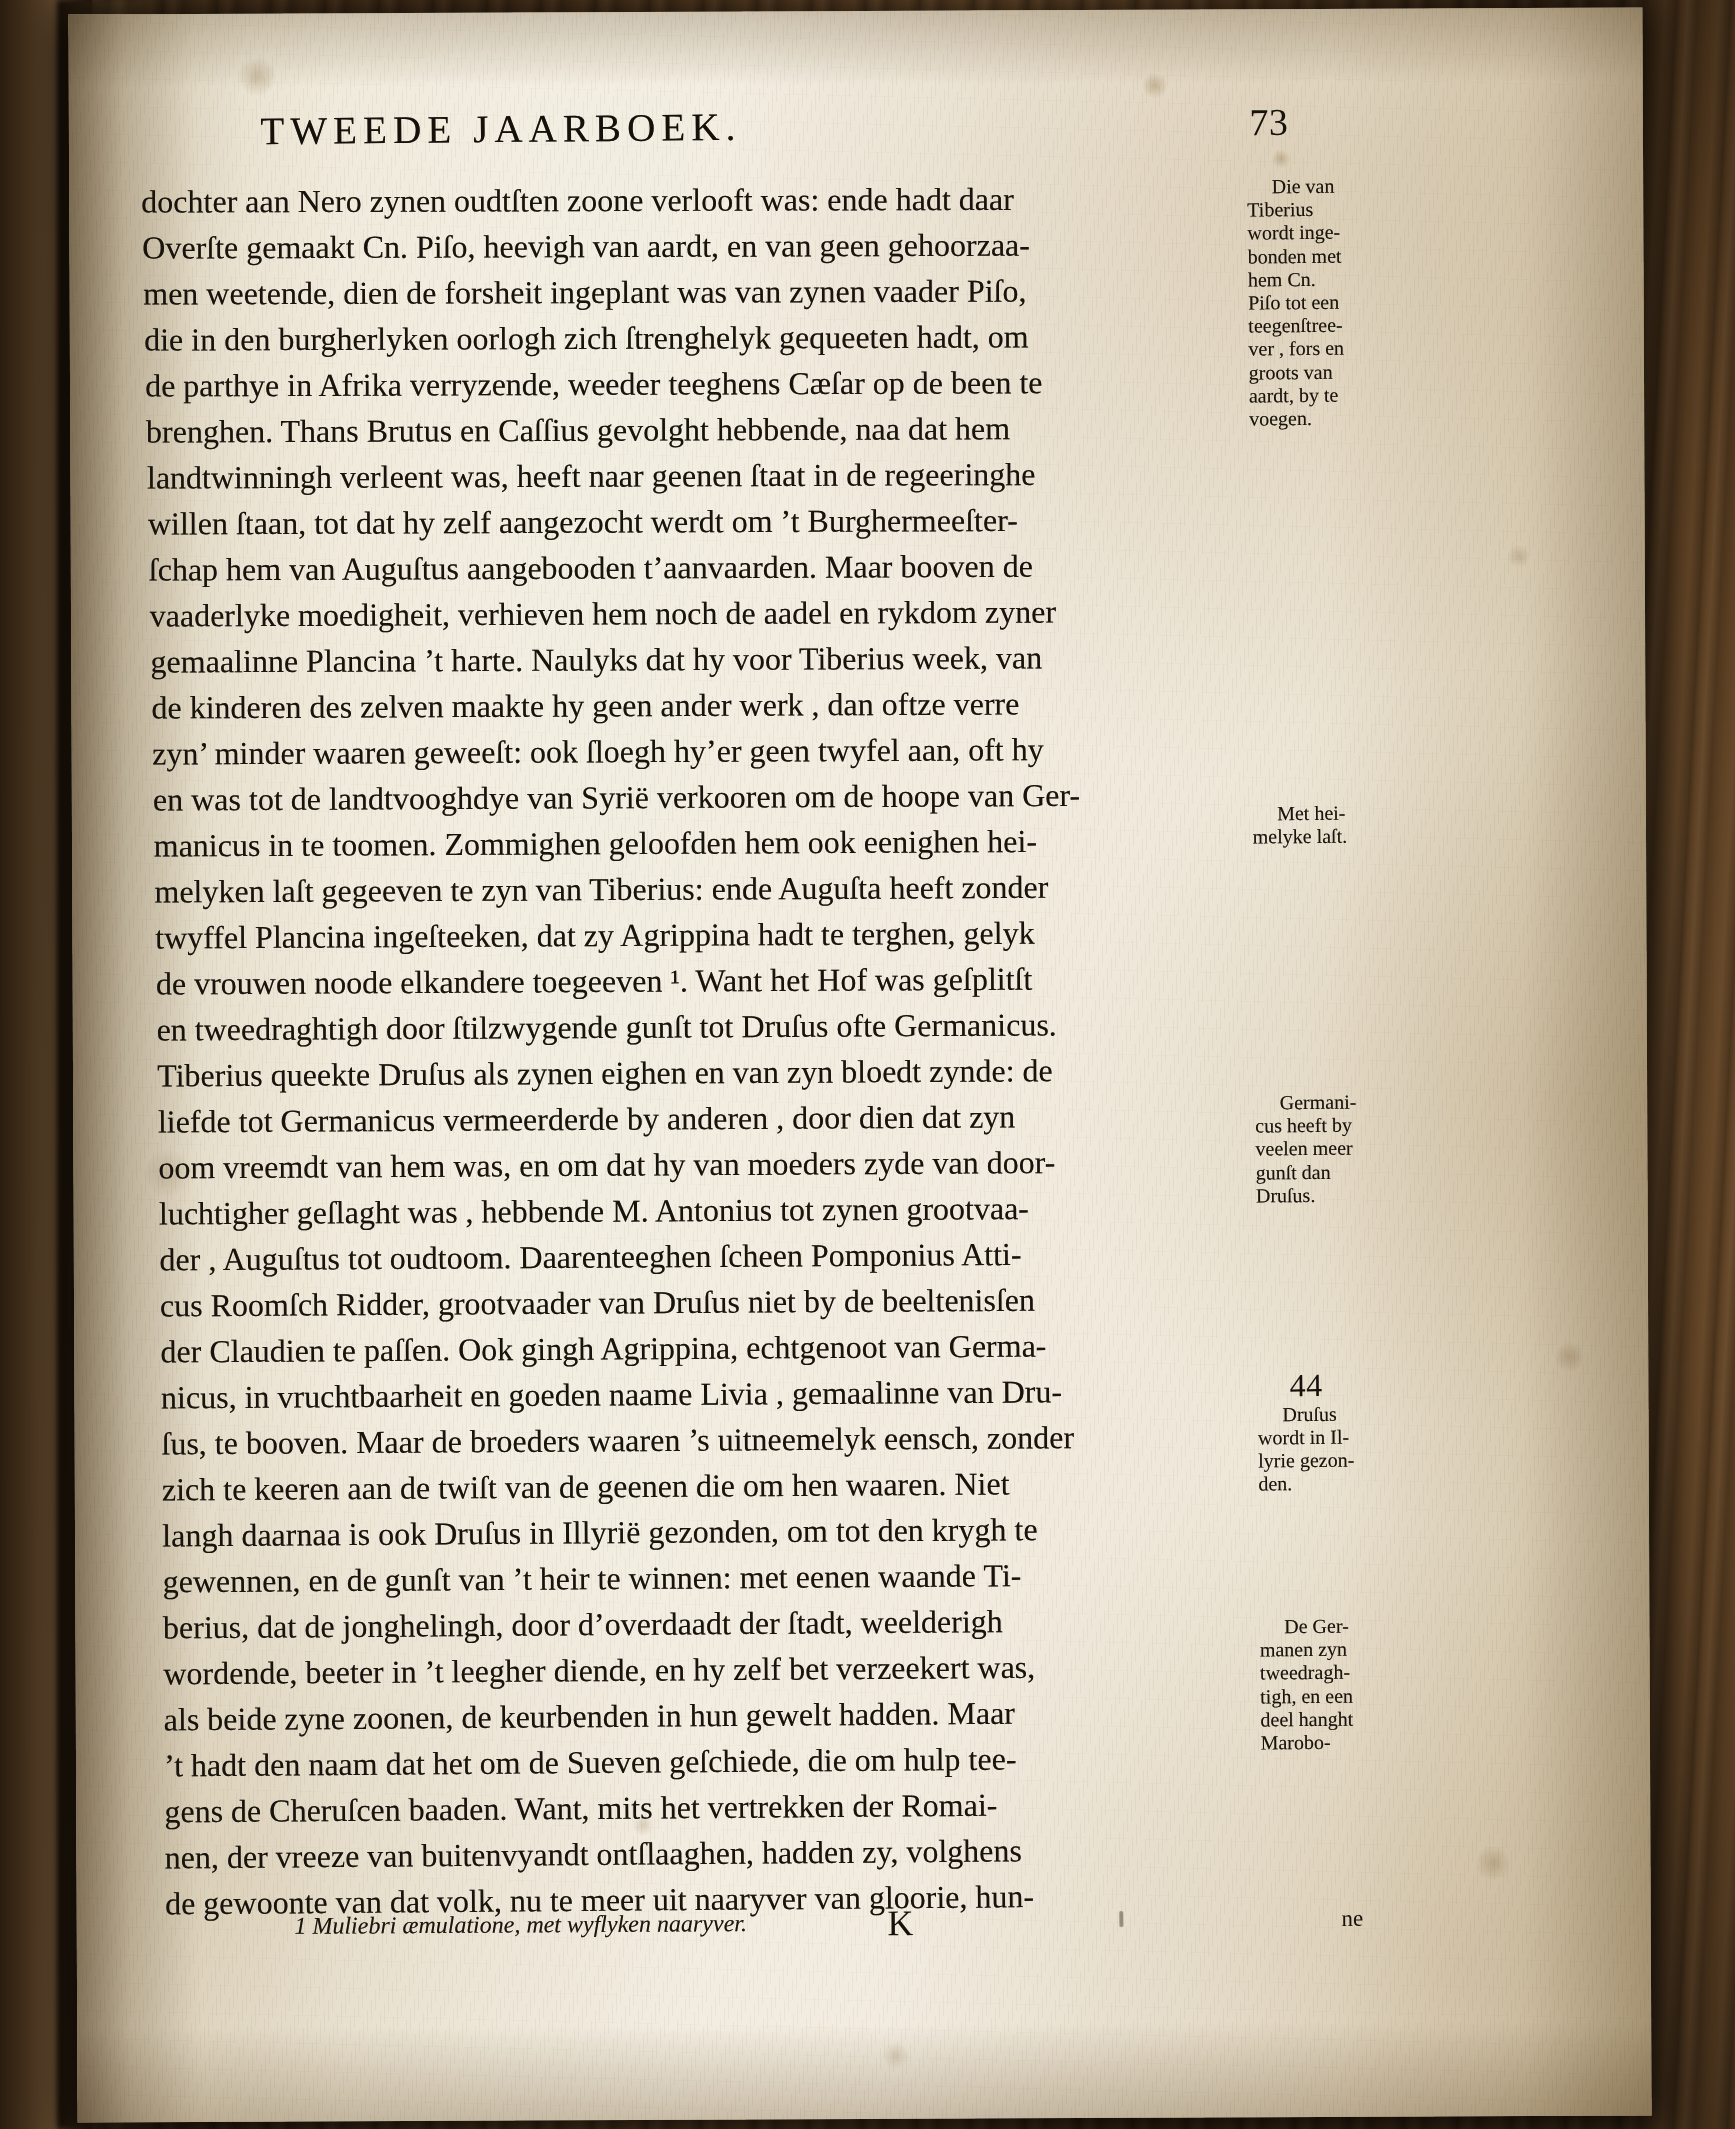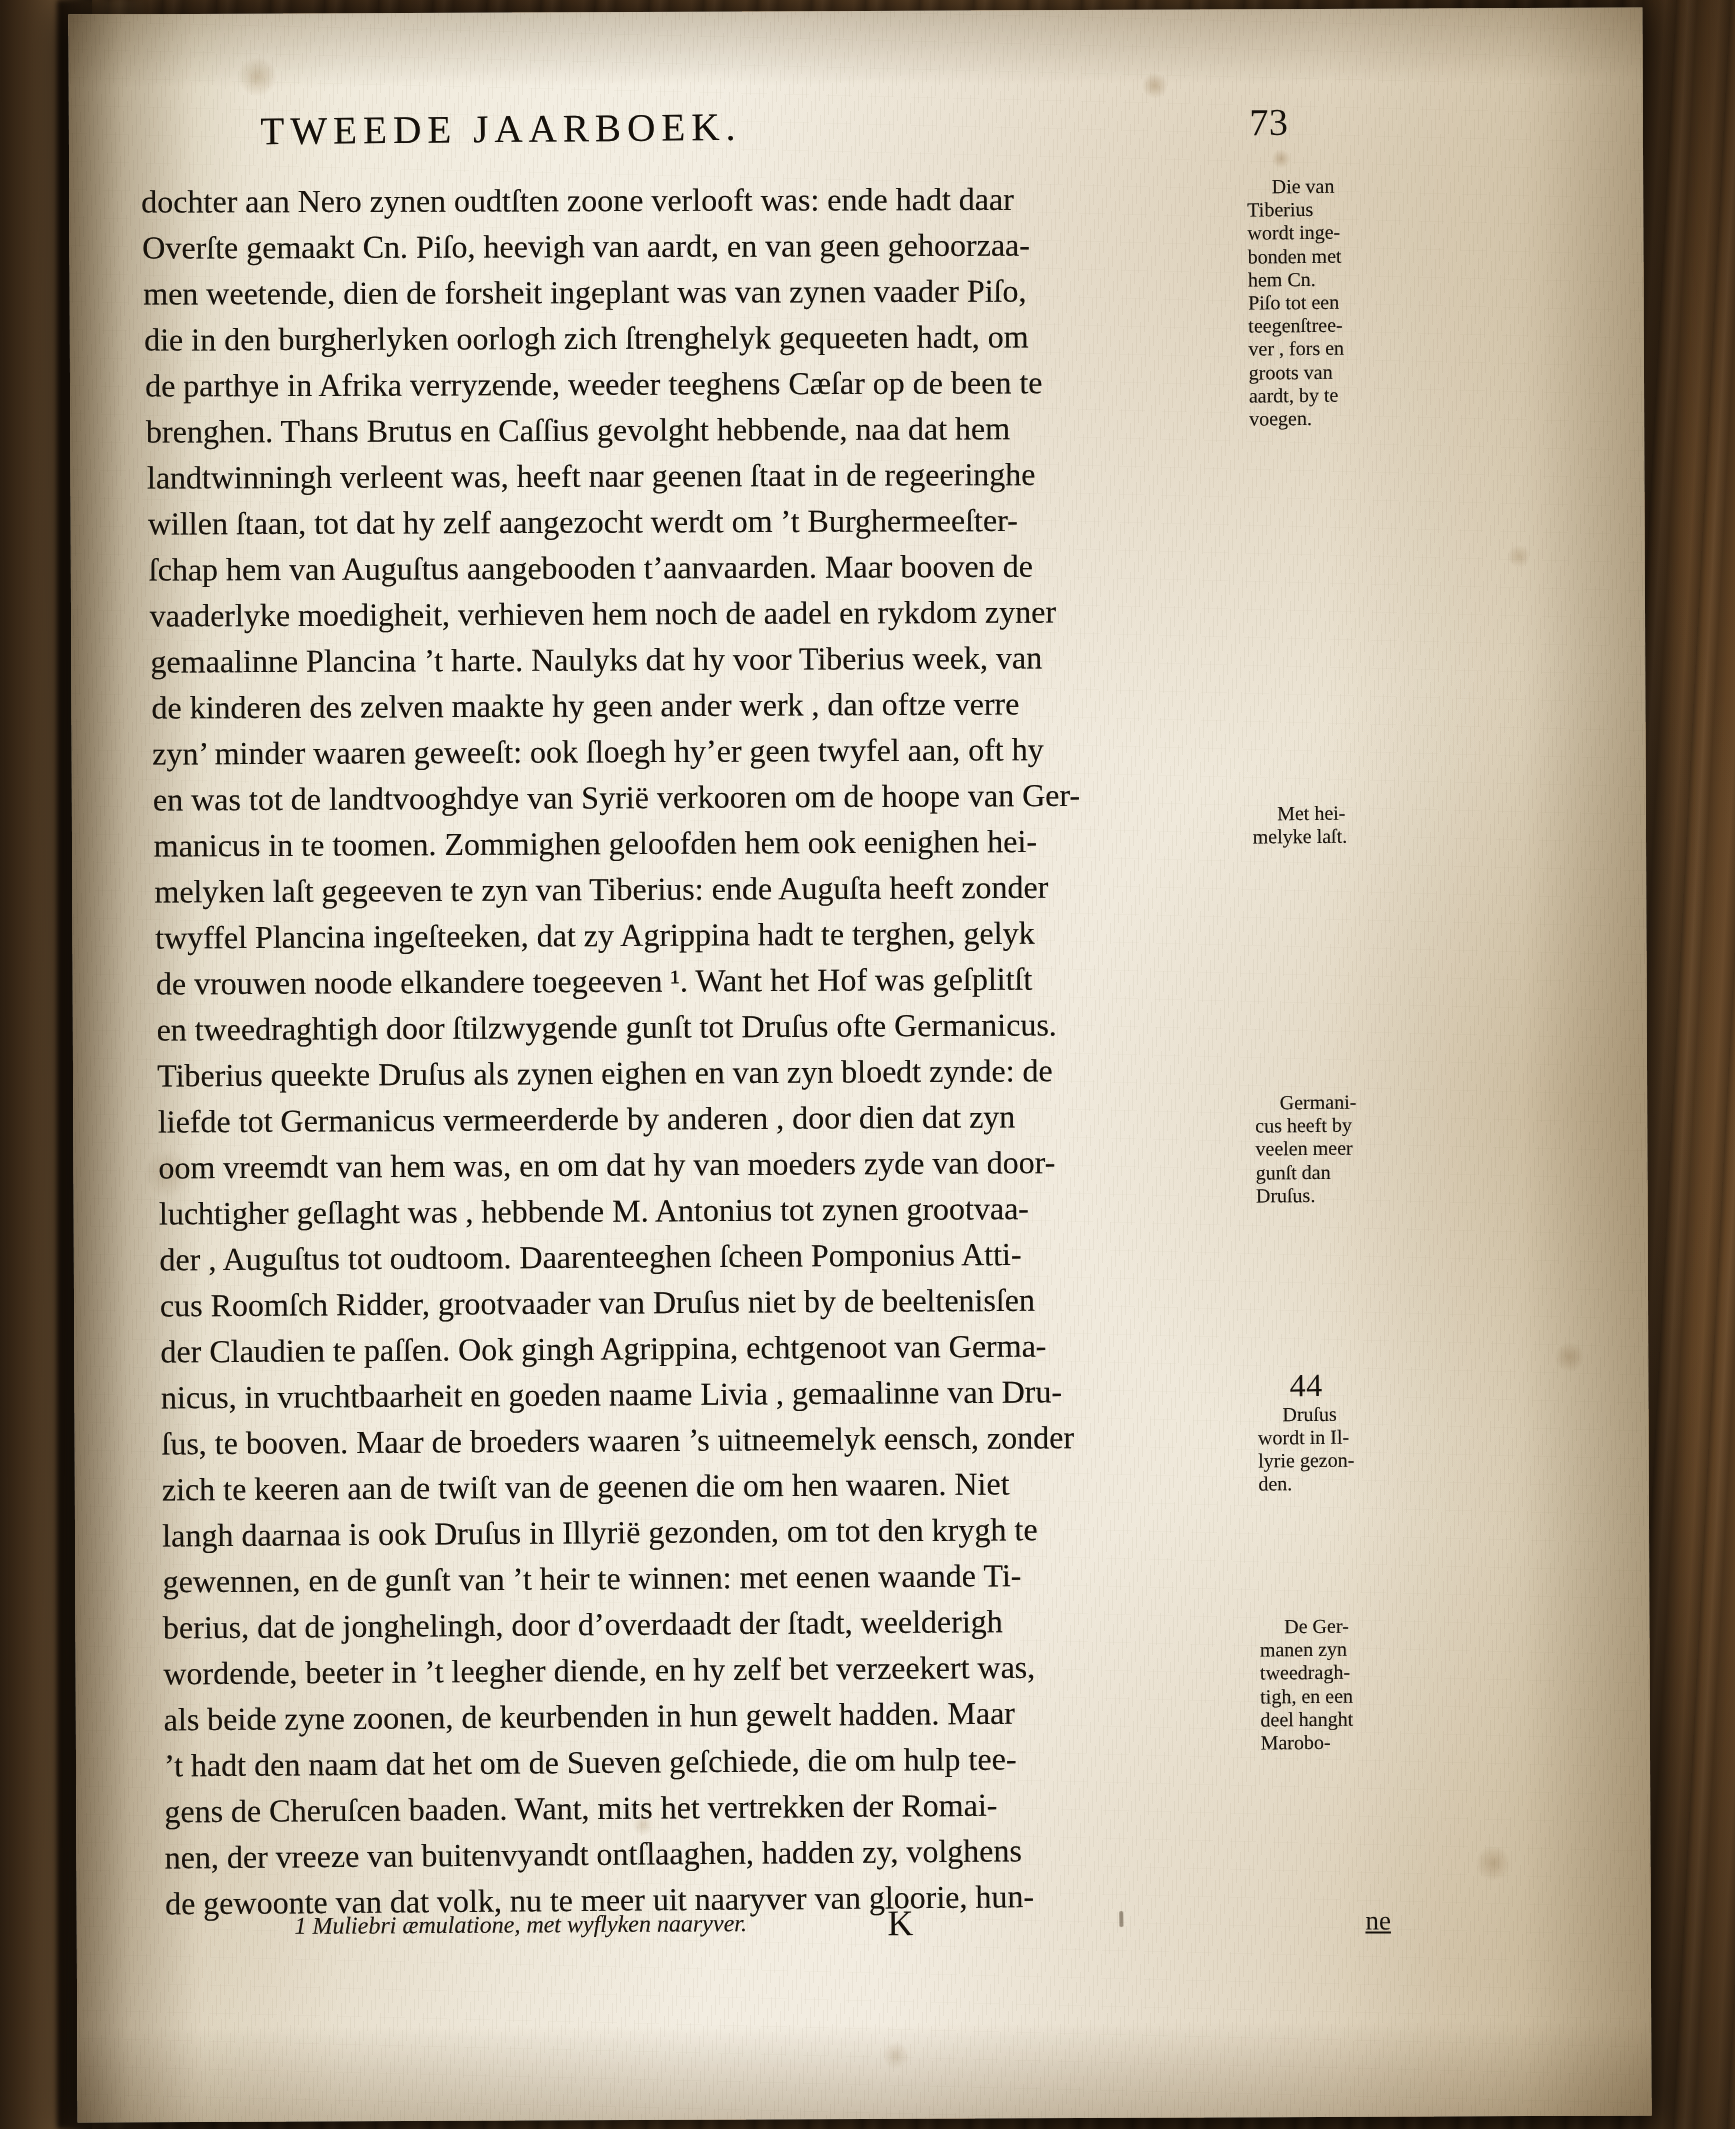--- a/index.html
+++ b/index.html
@@ -154,22 +154,22 @@
     position:absolute;left:129px;top:1804px;
     font-style:italic;font-size:24px;white-space:nowrap;
     color:#1b150e;transform:rotate(0.45deg);
     text-shadow:0 0 0.3px rgba(20,14,8,.42);
   }
   #signature{
     position:absolute;left:722px;top:1800px;
     font-size:36px;color:#16110b;transform:rotate(0.45deg);
   }
   #catchword{
-    position:absolute;left:1200px;top:1810px;
-    font-size:27px;color:#17120c;transform:rotate(0.45deg);text-decoration:underline;
+    position:absolute;left:1176px;top:1810px;
+    font-size:23px;color:#17120c;transform:rotate(0.45deg);
   }
   #pinhole{
     position:absolute;left:954px;top:1812px;
     width:4.3px;height:16px;border-radius:1.8px;
     background:rgba(60,44,24,.45);filter:blur(0.5px);
   }
 </style>
 </head>
 <body>
 

